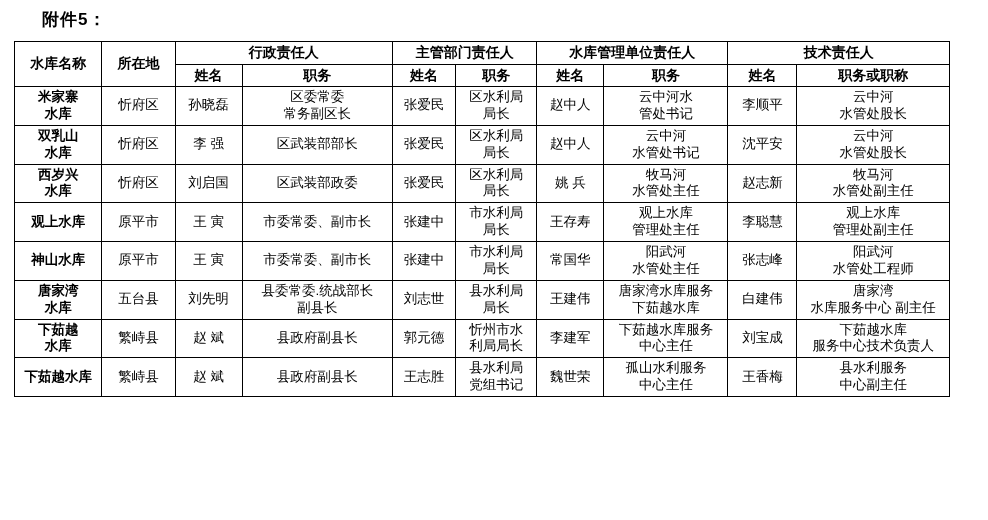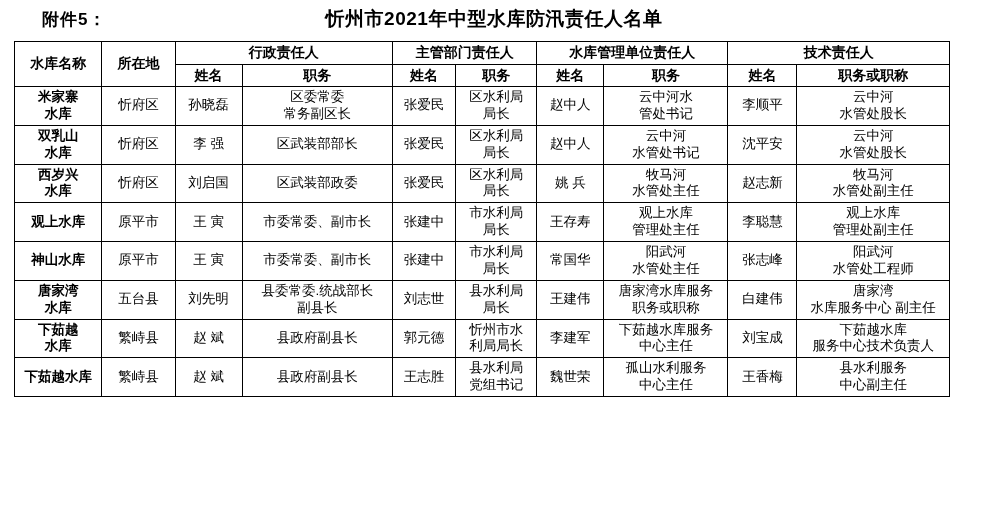--- a/index.html
+++ b/index.html
@@ -91,21 +91,20 @@
   .c-nm4   { width: 68px; }
   .c-post4 { width: 150px; }
 </style>
 </head>
 <body>
 
 <div class="page">
 
   <div class="header-row">
     <div class="attachment-label">附件5：</div>
-    <div class="doc-title">忻州市2021年中型水库防汛责任人名单</div>
   </div>
 
   <table class="roster">
     <colgroup>
       <col class="c-res">
         <col class="c-loc">
       <col class="c-nm">
         <col class="c-post1">
       <col class="c-nm2">
         <col class="c-post2">
@@ -219,21 +218,21 @@
 水库</td>
         <td class="cell">五台县</td>
         <td class="name-cell">刘先明</td>
         <td class="cell">县委常委.统战部长
 副县长</td>
         <td class="name-cell">刘志世</td>
         <td class="cell">县水利局
 局长</td>
         <td class="name-cell">王建伟</td>
         <td class="cell">唐家湾水库服务
-职务或职称</td>
+下茹越水库</td>
         <td class="name-cell">白建伟</td>
         <td class="cell">唐家湾
 水库服务中心 副主任</td>
       </tr>
       <tr>
         <td class="reservoir">下茹越
 水库</td>
         <td class="cell">繁峙县</td>
         <td class="name-cell">赵 斌</td>
         <td class="cell">县政府副县长</td>

